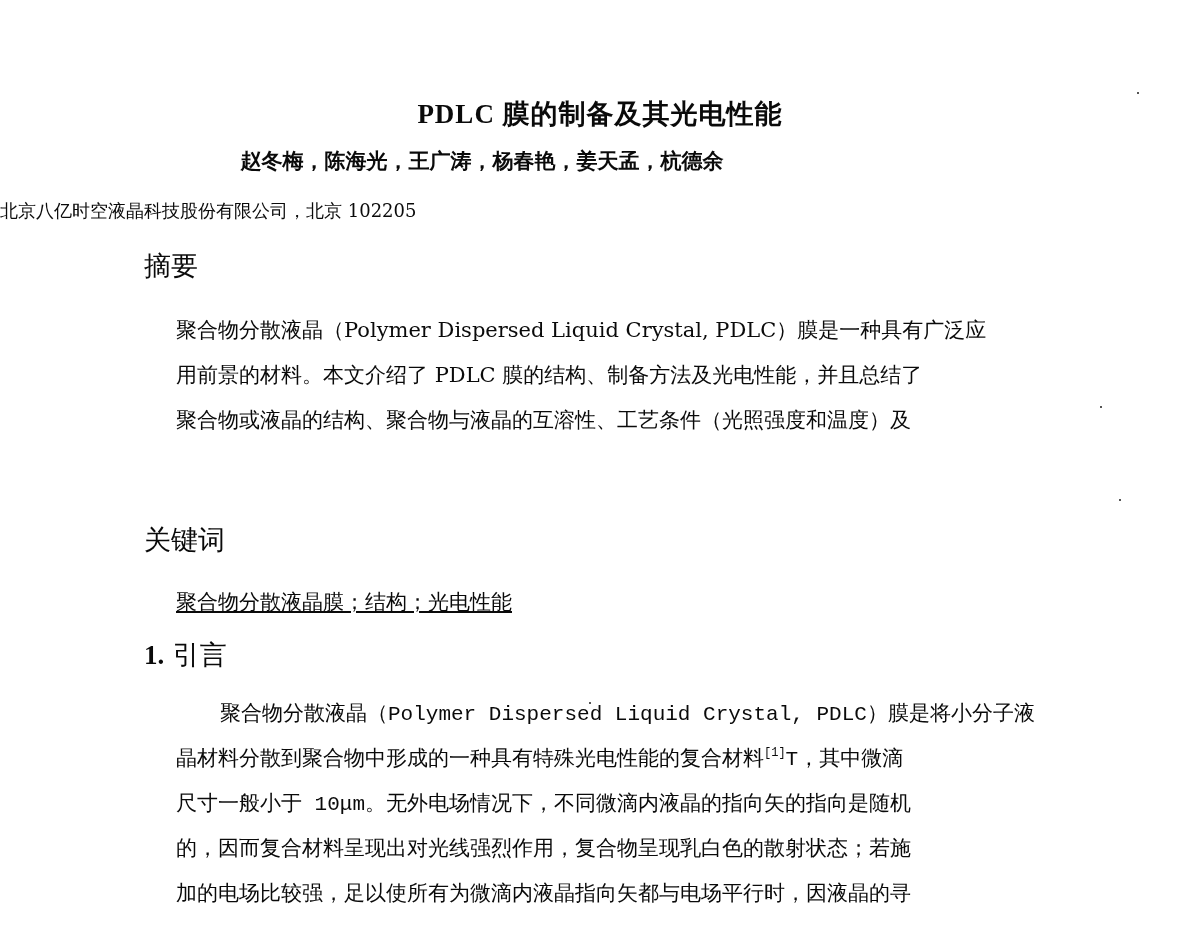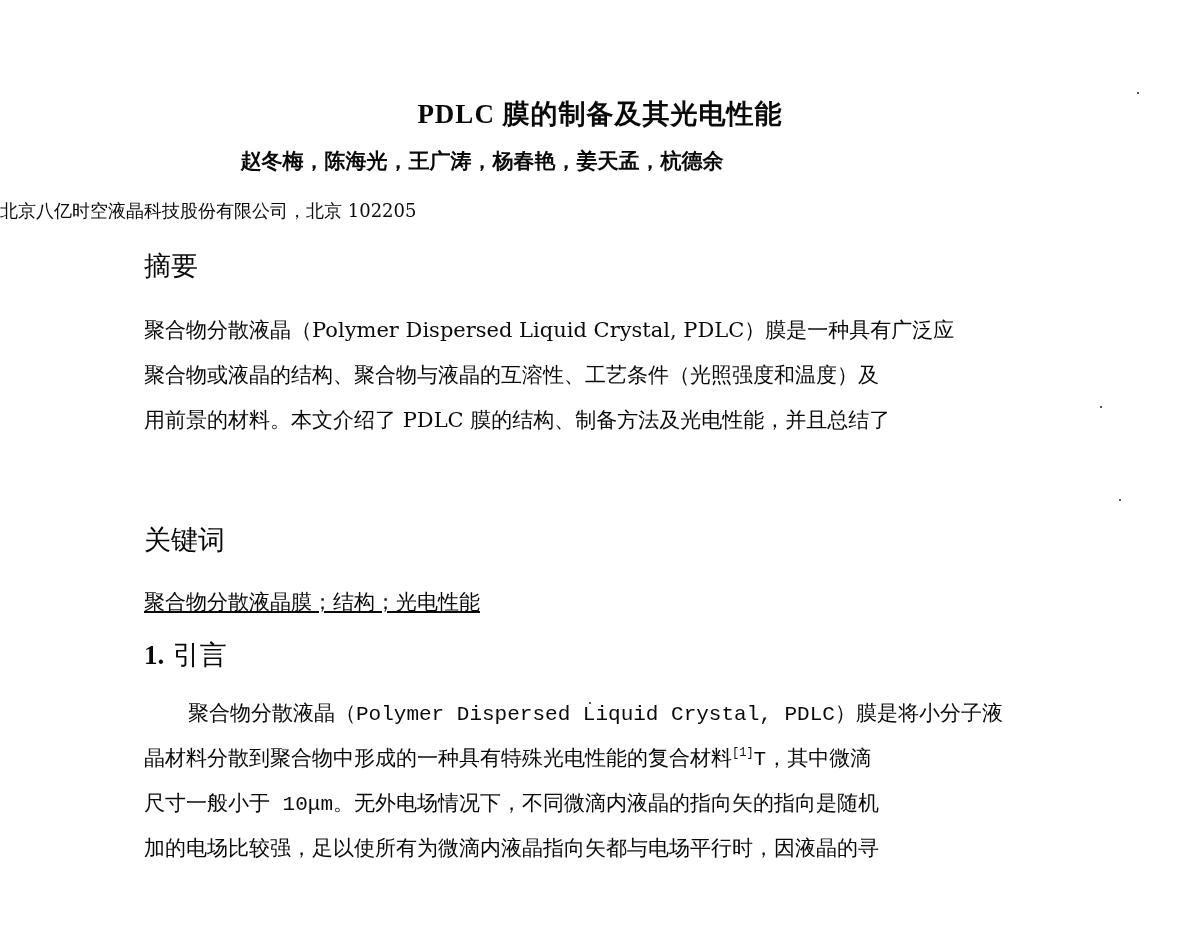--- a/index.html
+++ b/index.html
@@ -67,20 +67,21 @@
     left: 144px;
     width: 890px;
     font-size: 21px;
     line-height: 45px;
     text-align: justify;
   }
   .para .line {
     display: block;
     white-space: nowrap;
     height: 45px;
+    margin-left: 32px;
   }
   .abstract-body { top: 308px; }
   .keywords-body { top: 580px; text-decoration: underline; }
   .intro-body { top: 692px; font-family: Liberation Mono, monospace; }
   .indent { padding-left: 44px; }
   sup {
     font-size: 12px;
     vertical-align: 9px;
     line-height: 0;
   }
@@ -95,37 +96,38 @@
 
 <div class="page">
 
   <div class="title">PDLC 膜的制备及其光电性能</div>
   <div class="authors">赵冬梅，陈海光，王广涛，杨春艳，姜天孟，杭德余</div>
   <div class="affiliation">北京八亿时空液晶科技股份有限公司，北京 102205</div>
 
   <div class="section-heading h-abstract">摘要</div>
   <div class="para abstract-body">
     <span class="line">聚合物分散液晶（Polymer Dispersed Liquid Crystal, PDLC）膜是一种具有广泛应</span>
+    <span class="line">用前景的材料。本文介绍了 PDLC 膜的结构、制备方法及光电性能，并且总结了</span>
     <span class="line">聚合物或液晶的结构、聚合物与液晶的互溶性、工艺条件（光照强度和温度）及</span>
-    <span class="line">用前景的材料。本文介绍了 PDLC 膜的结构、制备方法及光电性能，并且总结了</span>
   </div>
 
   <div class="section-heading h-keywords">关键词</div>
   <div class="para keywords-body">
     <span class="line">聚合物分散液晶膜；结构；光电性能</span>
   </div>
 
   <div class="section-heading h-intro">
     <span class="num">1.</span>
     <span>引言</span>
   </div>
   <div class="para intro-body">
     <span class="line indent">聚合物分散液晶（Polymer Dispersed Liquid Crystal, PDLC）膜是将小分子液</span>
     <span class="line"><span>晶材料分散到聚合物中形成的一种具有特殊光电性能的复合材料</span><sup>[1]</sup><span>T，其中微滴</span></span>
     <span class="line">尺寸一般小于 10μm。无外电场情况下，不同微滴内液晶的指向矢的指向是随机</span>
+    <span class="line">的，因而复合材料呈现出对光线强烈作用，复合物呈现乳白色的散射状态；若施</span>
     <span class="line">加的电场比较强，足以使所有为微滴内液晶指向矢都与电场平行时，因液晶的寻</span>
   </div>
 
   <div class="speck" style="left:1137px;top:92px;"></div>
   <div class="speck" style="left:1100px;top:406px;"></div>
   <div class="speck" style="left:1119px;top:499px;"></div>
   <div class="speck" style="left:589px;top:702px;"></div>
 </div>
 
 </body></html>

